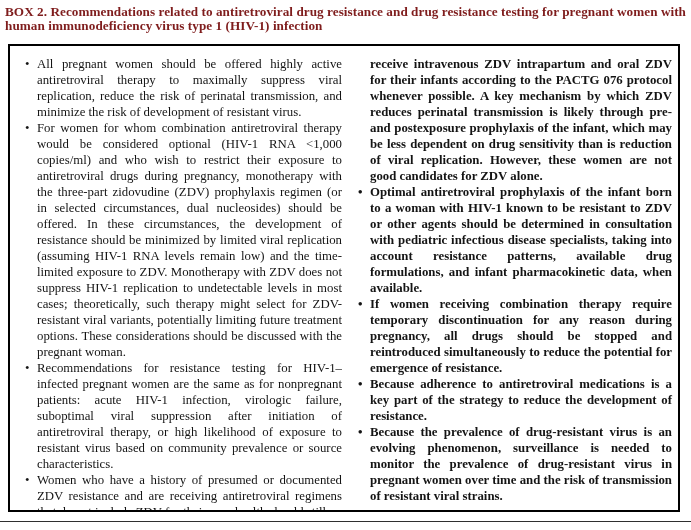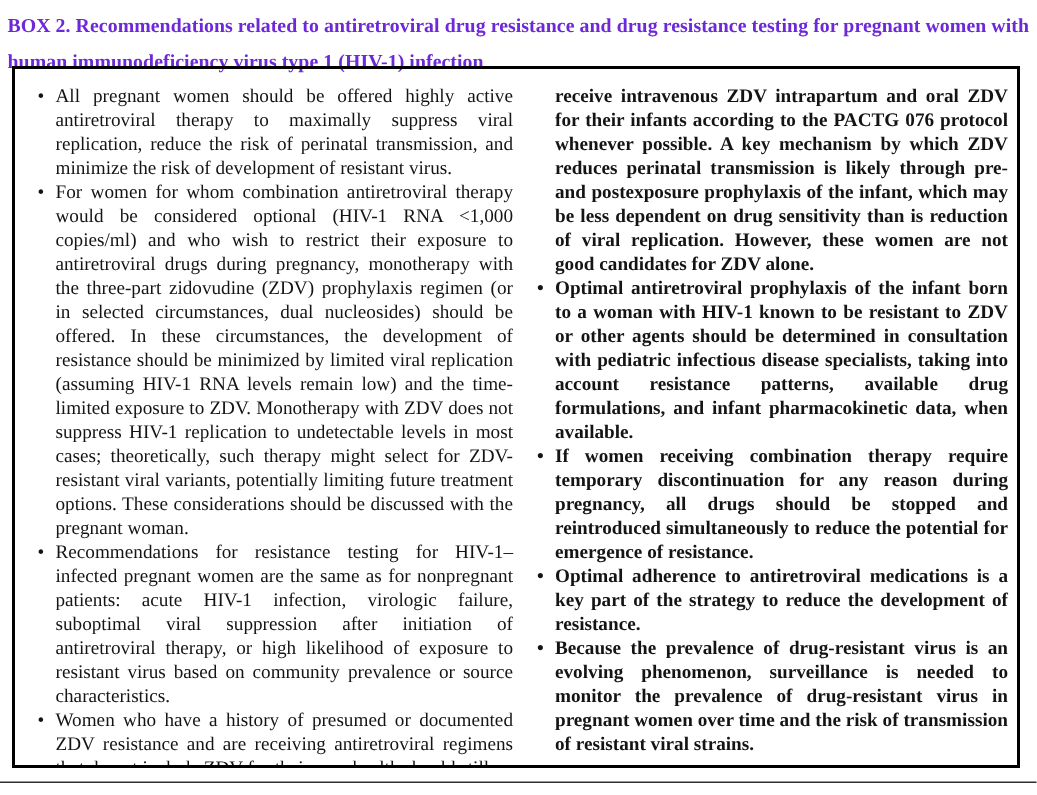--- a/index.html
+++ b/index.html
@@ -16,23 +16,23 @@
     overflow: hidden;
   }
   .title {
     position: absolute;
     left: 5px;
     top: 5px;
     width: 683px;
     margin: 0;
     font-size: 13.2px;
     font-weight: bold;
-    line-height: 24px;
+    line-height: 14px;
     letter-spacing: 0.05px;
-    color: #6d28d9;
+    color: #7f1d1d;
   }
   .box {
     position: absolute;
     left: 8px;
     top: 44px;
     width: 672px;
     height: 468px;
     box-sizing: border-box;
     border: 2px solid #000000;
     display: flex;
@@ -102,21 +102,21 @@
       <div class="item">
         <span class="bullet">•</span>
         <span>Optimal antiretroviral prophylaxis of the infant born to a woman with HIV-1 known to be resistant to ZDV or other agents should be determined in consultation with pediatric infectious disease specialists, taking into account resistance patterns, available drug formulations, and infant pharmacokinetic data, when available.</span>
       </div>
       <div class="item">
         <span class="bullet">•</span>
         <span>If women receiving combination therapy require temporary discontinuation for any reason during pregnancy, all drugs should be stopped and reintroduced simultaneously to reduce the potential for emergence of resistance.</span>
       </div>
       <div class="item">
         <span class="bullet">•</span>
-        <span>Optimal adherence to antiretroviral medications is a key part of the strategy to reduce the development of resistance.</span>
+        <span>Because adherence to antiretroviral medications is a key part of the strategy to reduce the development of resistance.</span>
       </div>
       <div class="item">
         <span class="bullet">•</span>
         <span>Because the prevalence of drug-resistant virus is an evolving phenomenon, surveillance is needed to monitor the prevalence of drug-resistant virus in pregnant women over time and the risk of transmission of resistant viral strains.</span>
       </div>
     </div>
 
   </div>
 
   <div class="page-rule"></div>

